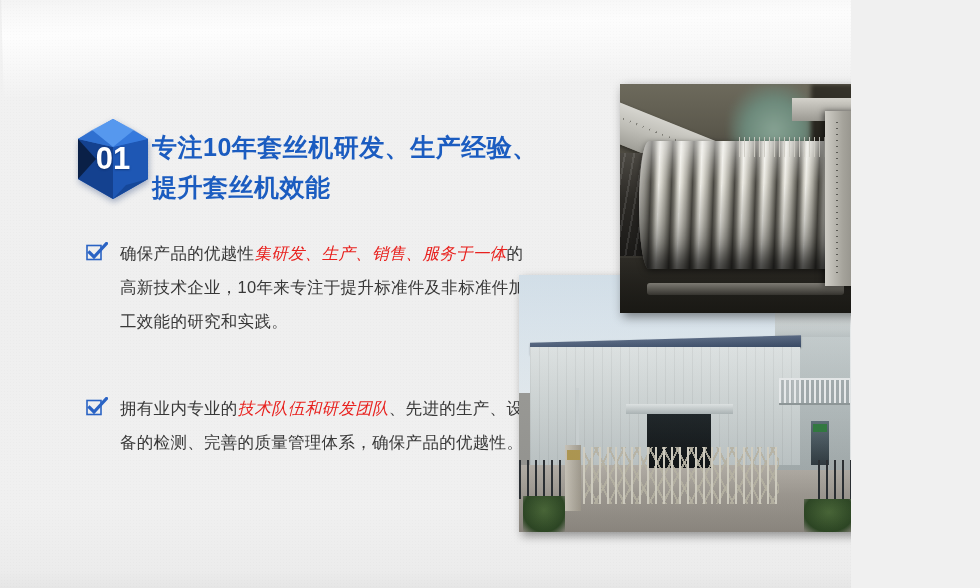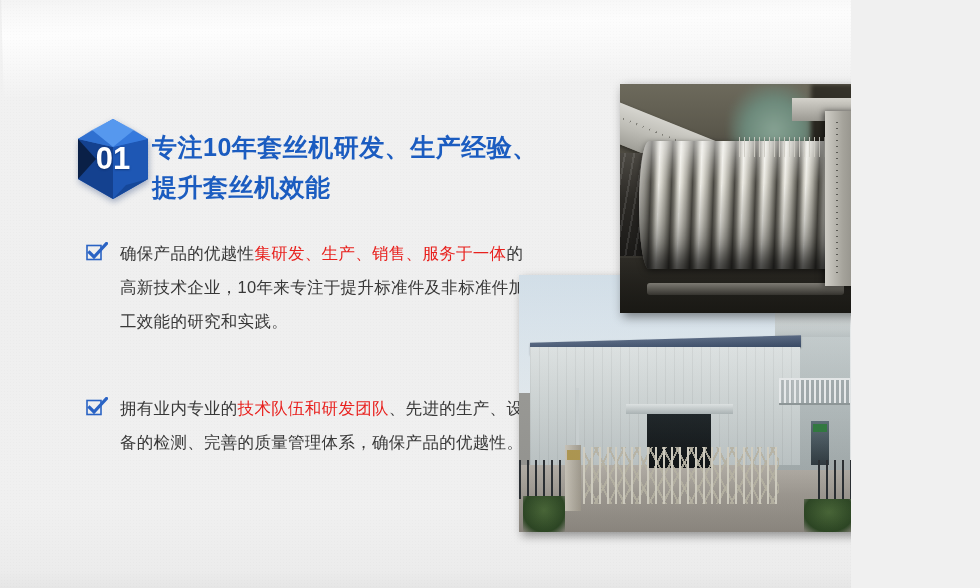--- a/index.html
+++ b/index.html
@@ -55,21 +55,21 @@
 
   .bullets{position:absolute;left:86px;top:236px;width:440px;}
   .bullet{position:relative;padding-left:34px;margin-bottom:24px;}
   .bullet .chk{position:absolute;left:0;top:6px;width:22px;height:20px;}
   .bullet .chk svg{display:block;}
   .bullet p{
     margin:0;color:#383838;font-size:16.5px;line-height:34px;
     letter-spacing:.3px;
     font-family:"Liberation Sans","DejaVu Sans",sans-serif;
   }
-  .hl{color:#e8211e;}
+  .hl{color:#e8211e;font-style:italic;}
 
   
   .photo{position:absolute;overflow:hidden;background:#9a9a96;}
 
   #photo-factory{
     left:519px;top:275px;width:356px;height:257px;
     box-shadow:3px 4px 9px rgba(0,0,0,.40);
     z-index:2;
   }
   #photo-thread{

